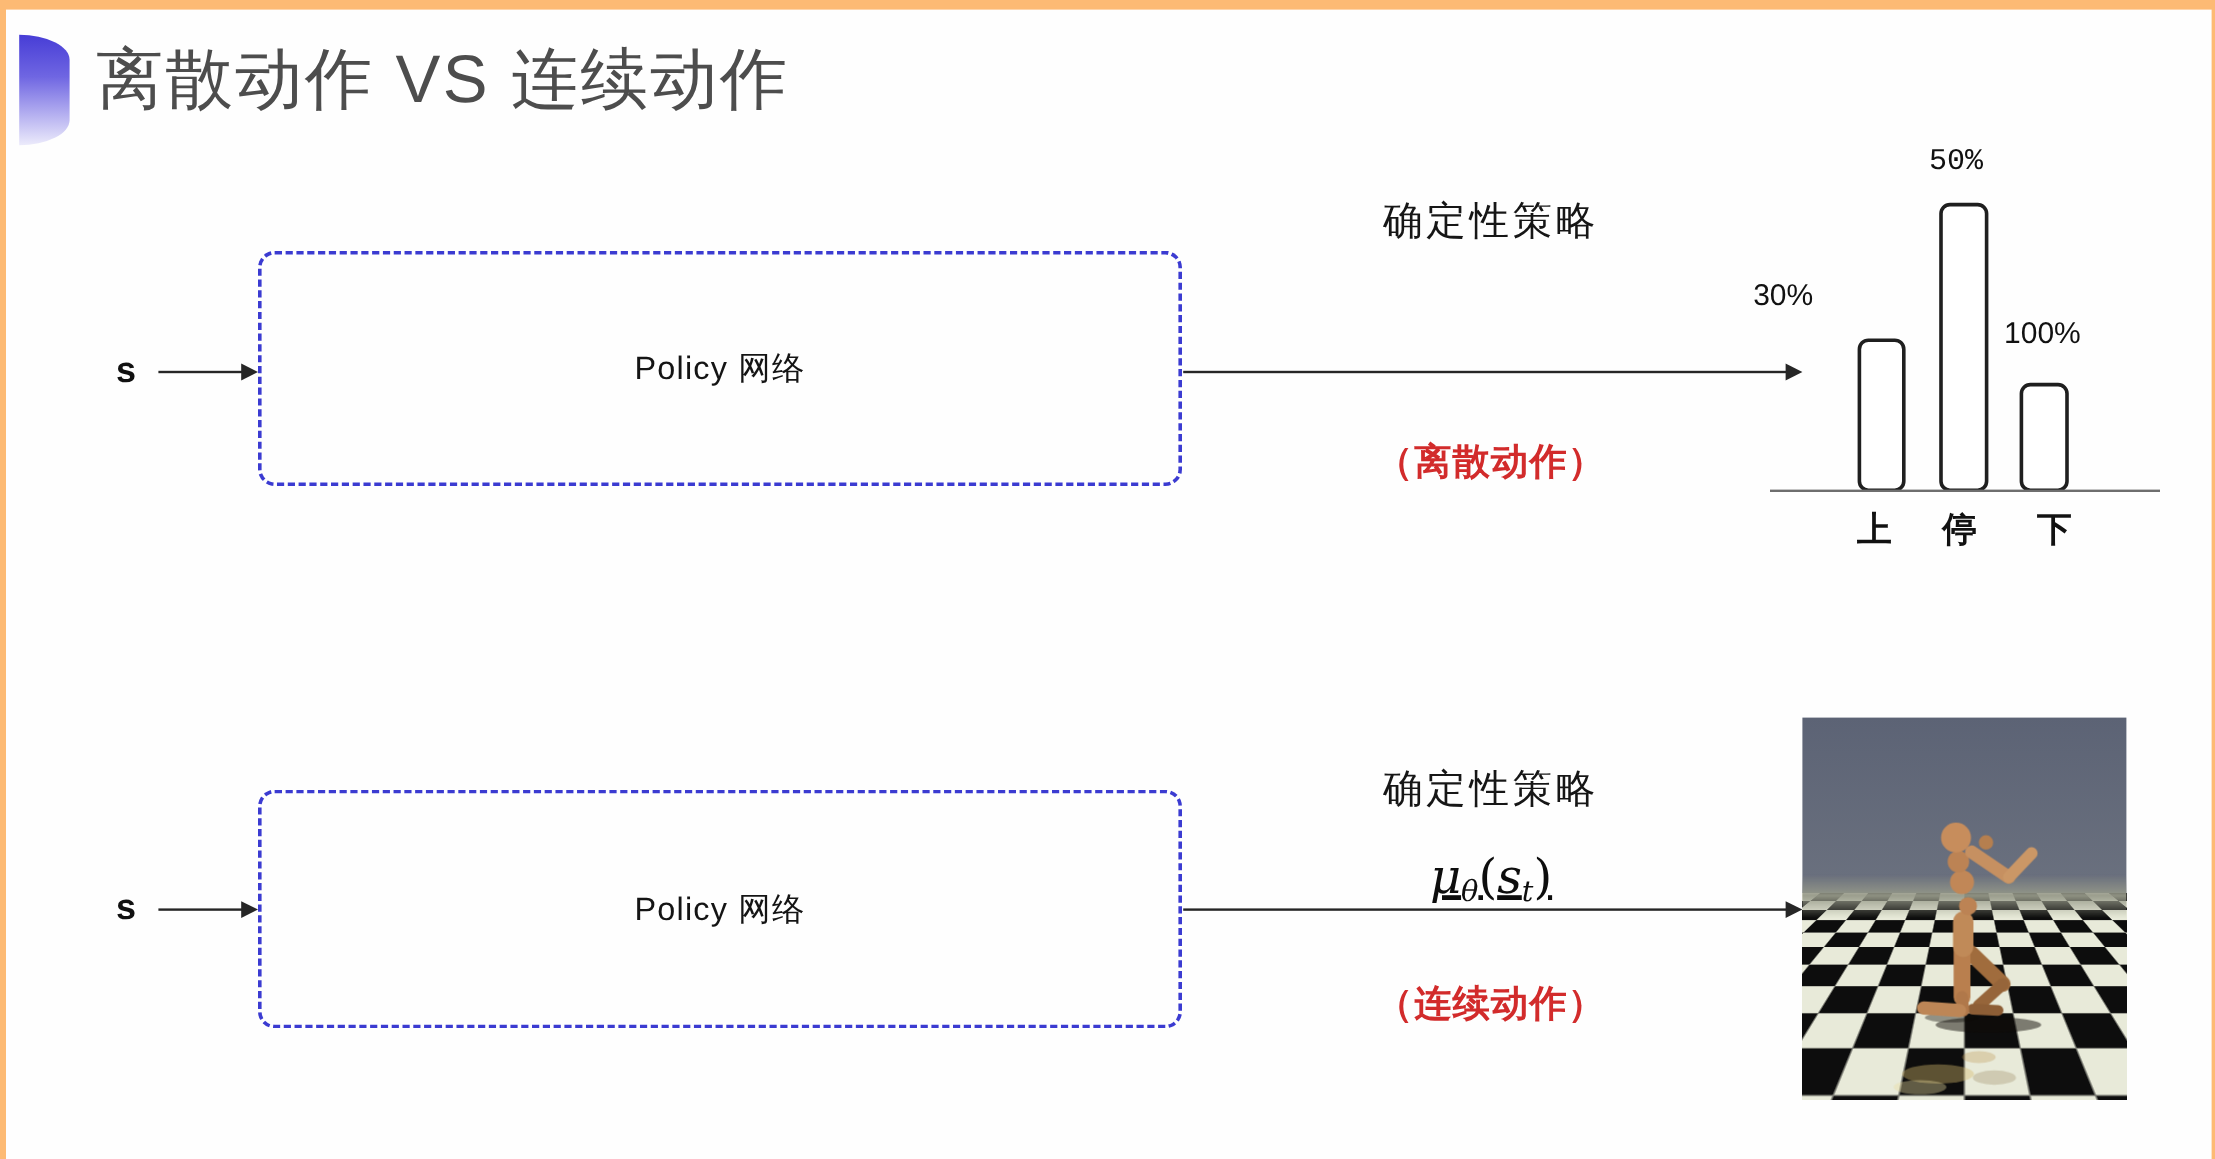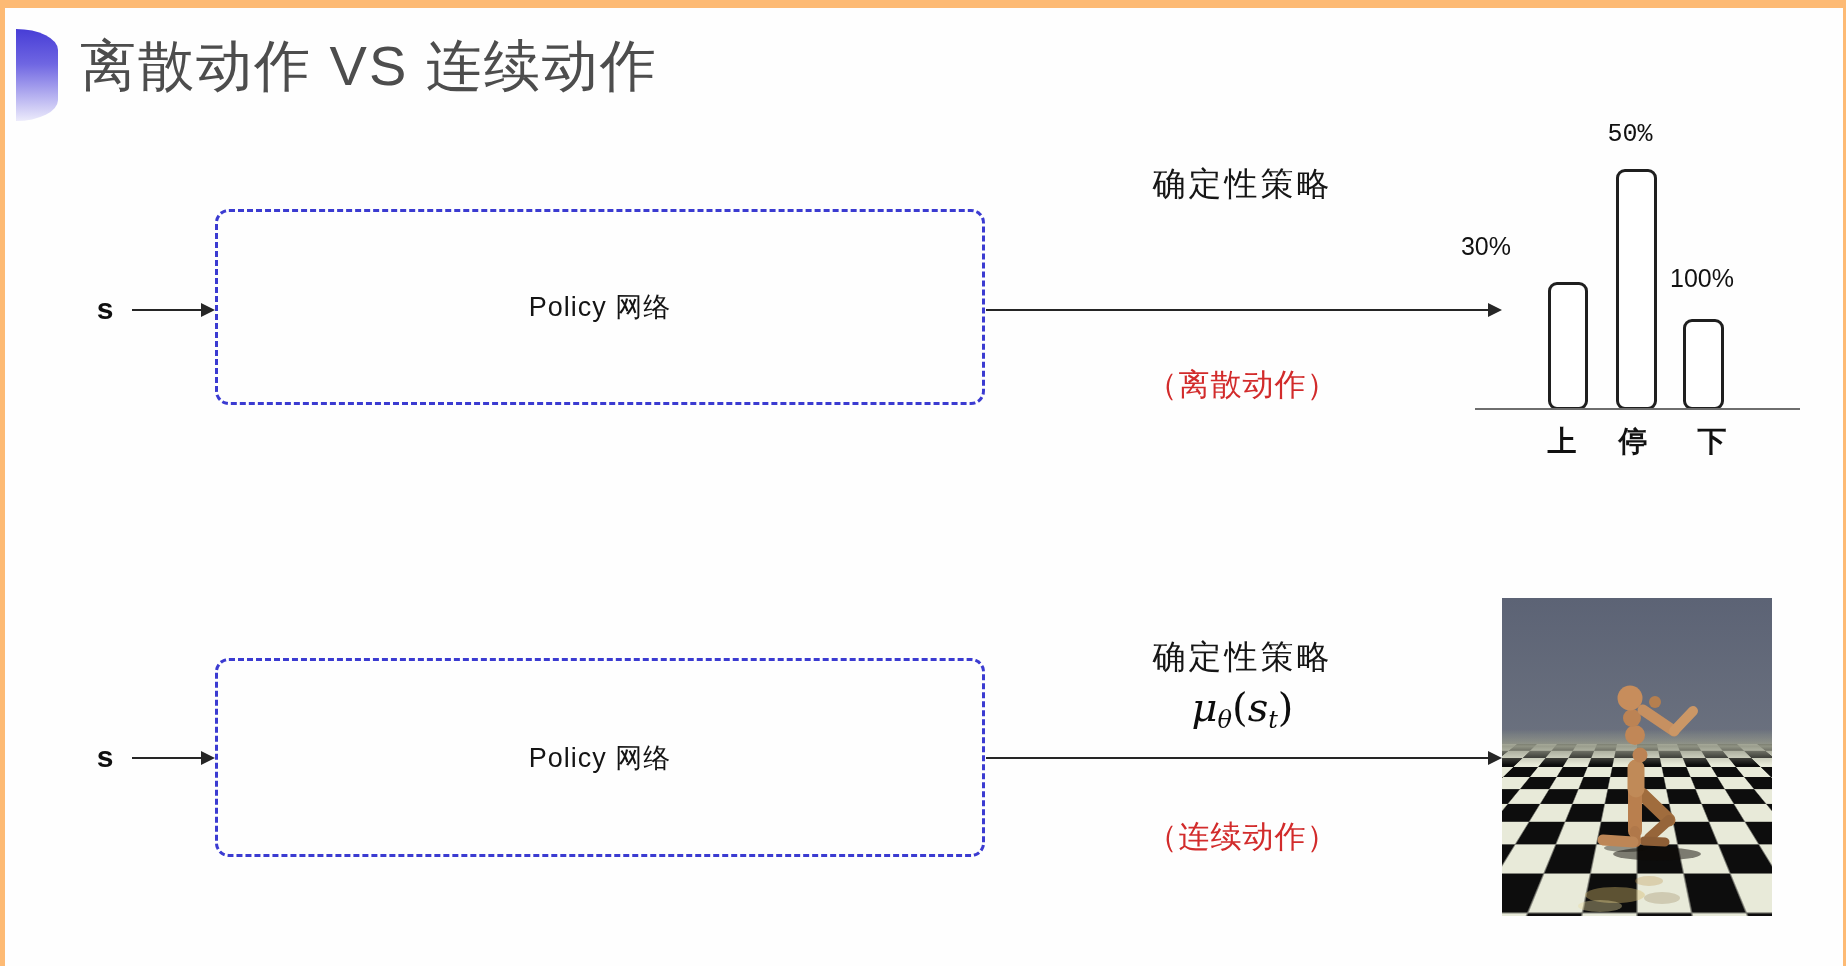--- a/index.html
+++ b/index.html
@@ -35,24 +35,24 @@
   .arrow-in-bottom{left:132px;top:757px;width:70px;}
   .arrow-out-bottom{left:986px;top:757px;width:503px;}
 
   
   .annot{position:absolute;left:985px;width:515px;text-align:center;color:#161616;}
   .policy-name{font-size:33px;letter-spacing:3px;font-weight:500;}
   .policy-name.top{top:162px;}
   .policy-name.bottom{top:620px;margin-top:15px;}
   .formula{font-family:"DejaVu Serif","Liberation Serif",serif;font-size:40px;color:#0d0d0d;}
   .formula.top{top:234px;}
-  .formula.bottom{top:684px;}
+  .formula.bottom{top:708px;text-decoration:underline;}
   .formula .it{font-style:italic;}
   .formula sub{font-style:italic;font-size:0.60em;vertical-align:-0.28em;}
-  .action-note{font-size:31px;font-weight:400;color:#d22b2b;letter-spacing:1px;}
+  .action-note{font-size:31px;font-weight:700;color:#d22b2b;letter-spacing:1px;}
   .action-note.top{top:364px;}
   .action-note.bottom{top:816px;}
 
   
   .bar{position:absolute;box-sizing:border-box;background:#fff;border:3px solid #1f1f1f;border-radius:9px;}
   .bar-up{left:1548px;top:282px;width:40px;height:128px;}
   .bar-stop{left:1616px;top:169px;width:41px;height:241px;}
   .bar-down{left:1683px;top:319px;width:41px;height:91px;}
   .axis-line{position:absolute;left:1475px;top:408px;width:325px;height:2px;background:#6e6e6e;}
   .pct{position:absolute;width:80px;text-align:center;font-size:25px;font-weight:500;color:#111;}

